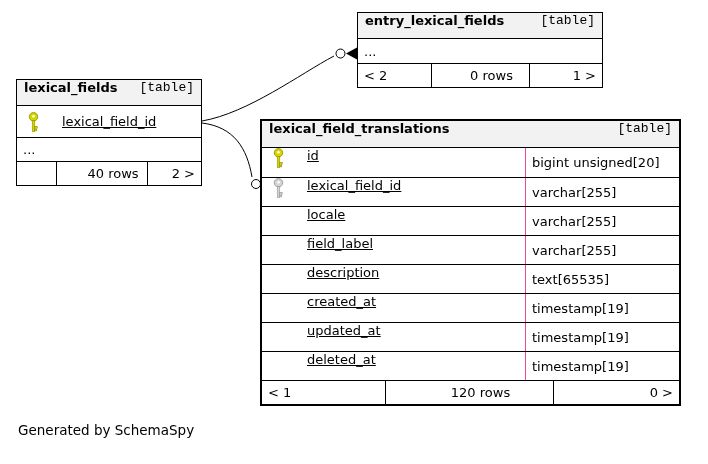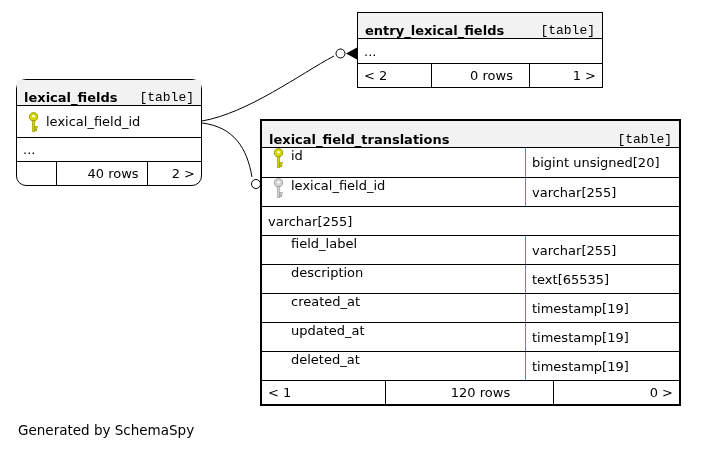--- a/index.html
+++ b/index.html
@@ -5,50 +5,50 @@
   * { margin:0; padding:0; box-sizing:border-box; }
   html,body { background:#ffffff; }
   body { font-family:"DejaVu Sans","Liberation Sans",sans-serif; font-size:13px; color:#000; }
   .canvas { position:relative; width:708px; height:464px; background:#ffffff; overflow:hidden; }
 
   .edges { position:absolute; left:0; top:0; width:708px; height:464px; }
 
   .tbl { position:absolute; background:#fff; border:1px solid #000; }
   .tbl.focus { border-width:2px; }
 
-  .tbl-header { display:flex; justify-content:space-between; align-items:flex-end;
+  .tbl-header { display:flex; justify-content:space-between; align-items:flex-start;
                 background:#f2f2f2; border-bottom:1px solid #000; padding:0 7px; }
   .tbl-title { font-weight:bold; }
   .tbl-tag { font-weight:normal;font-family:Liberation Mono, monospace; }
 
   .row { display:flex; align-items:center; background:#fff; }
   .row + .row { border-top:1px solid #000; }
 
   .icon-slot { width:18px; display:flex; justify-content:center; align-items:center; margin-left:7px; flex:0 0 auto; }
-  .row-label { margin-left:4px; white-space:nowrap; }
+  .row-label { margin-left:20px; white-space:nowrap;text-decoration:underline; }
   .ellipsis-label { padding-left:6px; }
 
   .cell-name { display:flex; align-items:flex-start; height:100%; border-right:1px solid #ec4899; width:264px; flex:0 0 auto; }
   .cell-type { flex:1; padding:0 6px; white-space:nowrap; }
 
   .tbl-footer { display:flex; border-top:1px solid #000; height:24px; }
   .fcell { display:flex; align-items:center; padding:0 6px; }
   .fcell-prev { justify-content:flex-start; }
   .fcell-rows { justify-content:center; border-left:1px solid #000;padding-left:28px; }
   .fcell-next { justify-content:flex-end; border-left:1px solid #000; flex:1; }
 
   
   #tbl-entry { left:357px; top:12px; width:246px; }
   #tbl-entry .tbl-header { height:26px; }
   #tbl-entry .row { height:24px; }
   #tbl-entry .fcell-prev { width:73px; }
   #tbl-entry .fcell-rows { width:98px; }
 
   
-  #tbl-lexical { left:16px; top:79px; width:186px;border-radius:10px; }
+  #tbl-lexical { left:16px; top:79px; width:186px; }
   #tbl-lexical .tbl-header { height:26px; }
   #tbl-lexical .row-key { height:31px; }
   #tbl-lexical .row-ellipsis { height:24px; }
   #tbl-lexical .fcell-prev { width:39px; }
   #tbl-lexical .fcell-rows { width:91px; }
 
   
   #tbl-trans { left:260px; top:119px; width:421px; }
   #tbl-trans .tbl-header { height:27px; }
   #tbl-trans .row { height:29px; }
@@ -149,20 +149,24 @@
             <rect x="6.6" y="14.4" width="2.6" height="1.8" fill="#d4d4d4" stroke="#9e9e9e" stroke-width="0.7"></rect>
             <rect x="6.6" y="17.2" width="2.1" height="1.6" fill="#d4d4d4" stroke="#9e9e9e" stroke-width="0.7"></rect>
           </svg>
         </span>
         <span class="row-label">lexical_field_id</span>
       </span>
       <span class="cell-type">varchar[255]</span>
     </div>
 
     <div class="row">
+      <span class="cell-name">
+        <span class="icon-slot"></span>
+        <span class="row-label">locale</span>
+      </span>
       <span class="cell-type">varchar[255]</span>
     </div>
 
     <div class="row">
       <span class="cell-name">
         <span class="icon-slot"></span>
         <span class="row-label">field_label</span>
       </span>
       <span class="cell-type">varchar[255]</span>
     </div>

